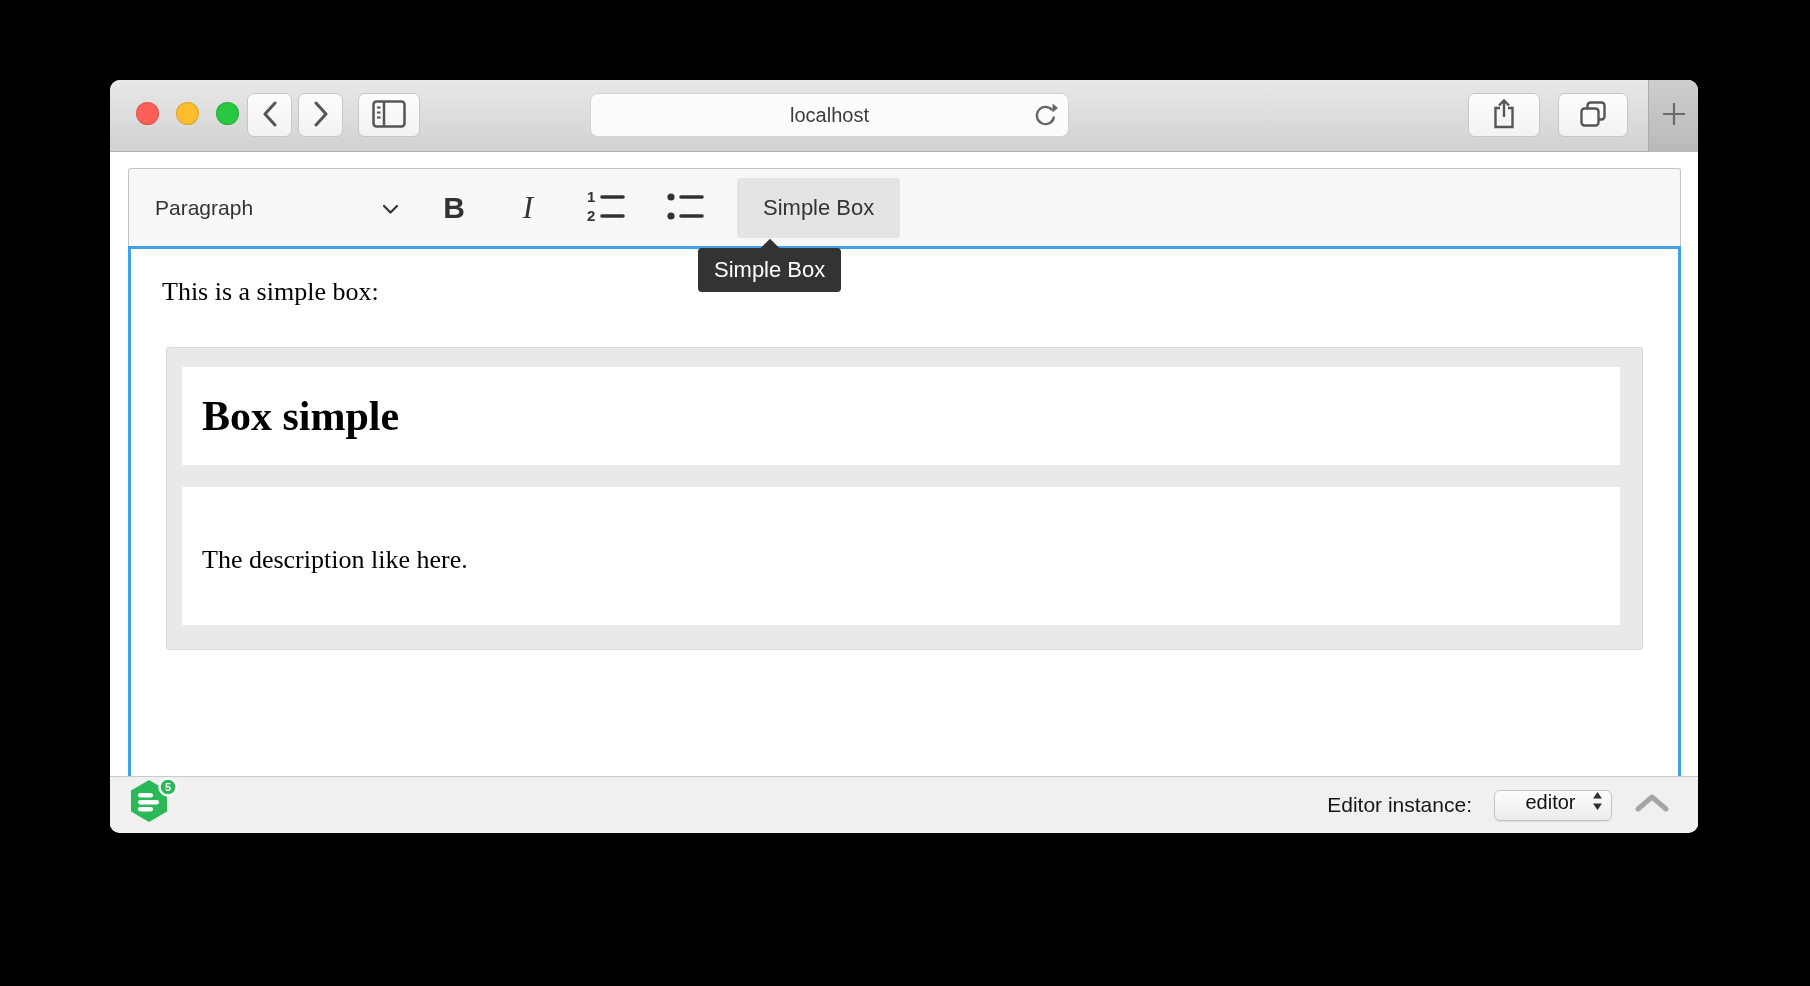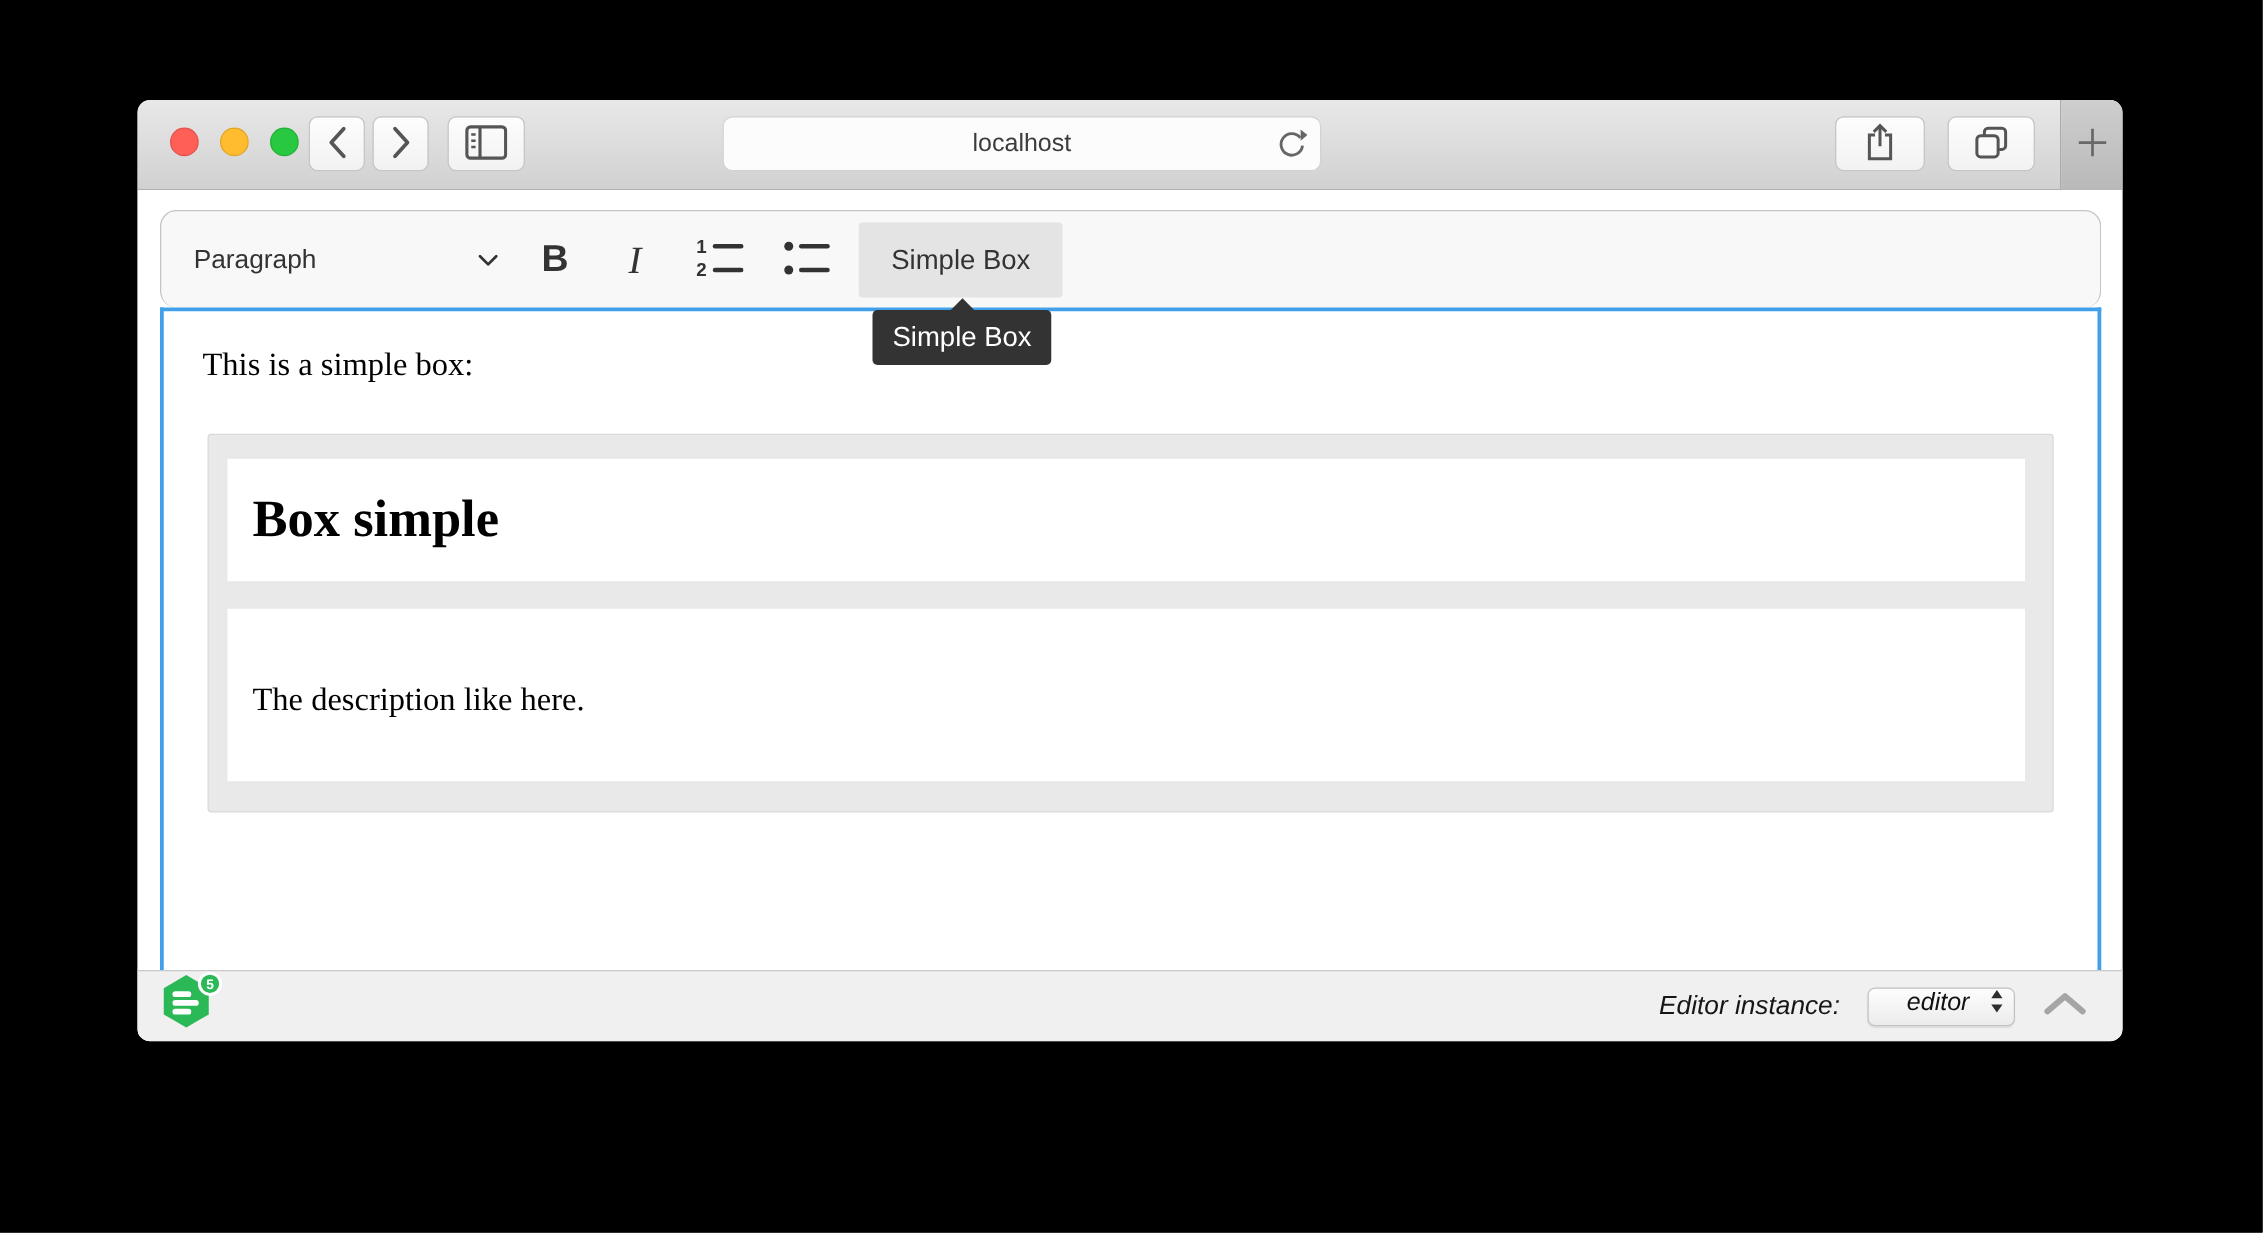--- a/index.html
+++ b/index.html
@@ -19,21 +19,21 @@
   .light.green{left:106px;background:#28c840;}
   .nav-btn{position:absolute;top:13px;height:44px;box-sizing:border-box;
            background:linear-gradient(#fdfdfd,#f2f2f2);border:1px solid #c6c6c6;
            border-radius:7px;display:flex;align-items:center;justify-content:center;
            padding:0;cursor:default;}
   .btn-back{left:137px;width:45px;}
   .btn-fwd{left:188px;width:45px;}
   .btn-sidebar{left:248px;width:62px;}
   .btn-share{left:1358px;width:72px;}
   .btn-tabs{left:1448px;width:70px;}
-  .urlbar{position:absolute;left:468px;top:13px;width:479px;height:44px;box-sizing:border-box;
+  .urlbar{position:absolute;left:480px;top:13px;width:479px;height:44px;box-sizing:border-box;
           background:#fcfcfc;border:1px solid #d2d2d2;border-radius:8px;
           display:flex;align-items:center;justify-content:center;}
   .urlbar .url-text{font-size:20px;color:#3c3c3c;}
   .urlbar .refresh{position:absolute;right:10px;top:9px;}
   .newtab{position:absolute;right:0;top:0;width:50px;height:72px;
           background:linear-gradient(#cecece,#b9b9b9);border-left:1px solid #ababab;
           border-top-right-radius:10px;display:flex;align-items:center;justify-content:center;box-sizing:border-box;}
 
   
   .page{position:relative;height:680px;background:#fff;}
@@ -44,21 +44,21 @@
   .dropdown{width:244px;display:flex;align-items:center;justify-content:space-between;
             font-size:21px;color:#333;cursor:default;}
   .tb-ico{display:flex;align-items:center;justify-content:center;background:none;border:none;
           padding:0;cursor:default;}
   .bold-btn{width:50px;margin-left:6px;font-weight:800;font-size:30px;color:#333;
             font-family:"Liberation Sans",sans-serif;}
   .italic-btn{width:50px;font-style:italic;font-size:31px;color:#333;
               font-family:"Liberation Serif",serif;}
   .ol-btn{width:56px;}
   .ul-btn{width:56px;}
-  .toolbar{gap:14px;border-radius:13px;}
+  .toolbar{gap:24px;}
   .sb-btn{height:60px;background:#e4e4e4;border:none;border-radius:3px;padding:0 26px;
           font-size:22px;color:#333;font-family:"Liberation Sans",sans-serif;cursor:default;}
 
   .editable{height:530px;box-sizing:border-box;background:#fff;
             border:3px solid #42a0ea;border-bottom:none;padding:0 31px;overflow:hidden;
             font-family:"Liberation Serif",serif;color:#000;}
   .intro{font-size:26px;line-height:34px;margin:26px 0 0 0;}
   .simple-box{margin:38px 4px 0 4px;background:#e9e9e9;border:1px solid #d9d9d9;
               border-radius:3px;padding:19px 22px 24px 15px;box-sizing:border-box;}
   .box-title{background:#fff;padding:25px 20px;}
@@ -73,21 +73,21 @@
   .tooltip{position:absolute;left:588px;top:96px;background:#333;color:#fff;
            border-radius:4px;padding:8px 16px;font-size:22px;line-height:28px;z-index:10;}
   .tooltip .arrow{position:absolute;top:-6px;left:50%;margin-left:-8px;width:16px;height:16px;
                   background:#333;transform:rotate(45deg);}
   .tooltip .tip-text{position:relative;z-index:1;}
 
   
   .footer{position:absolute;left:0;right:0;bottom:0;height:57px;background:#f0f0f0;
           border-top:1px solid #c9c9c9;box-sizing:border-box;display:flex;
           align-items:center;justify-content:space-between;padding:0 28px 0 18px;}
-  .footer-right{display:flex;align-items:center;gap:22px;font-style:italic;}
+  .footer-right{display:flex;align-items:center;gap:22px;}
   .fi-label{font-size:21px;color:#161616;}
   .mac-select{width:118px;height:31px;box-sizing:border-box;display:flex;
               background:linear-gradient(#fdfdfd,#ebebeb);border:1px solid #c2c2c2;
               border-radius:6px;padding:0 8px 0 14px;box-shadow:0 1px 1px rgba(0,0,0,.08);}
   .mac-select .sel-text{flex:1;font-size:20px;color:#111;text-align:center;}
 </style>
 </head>
 <body>
 
 <div class="canvas">

